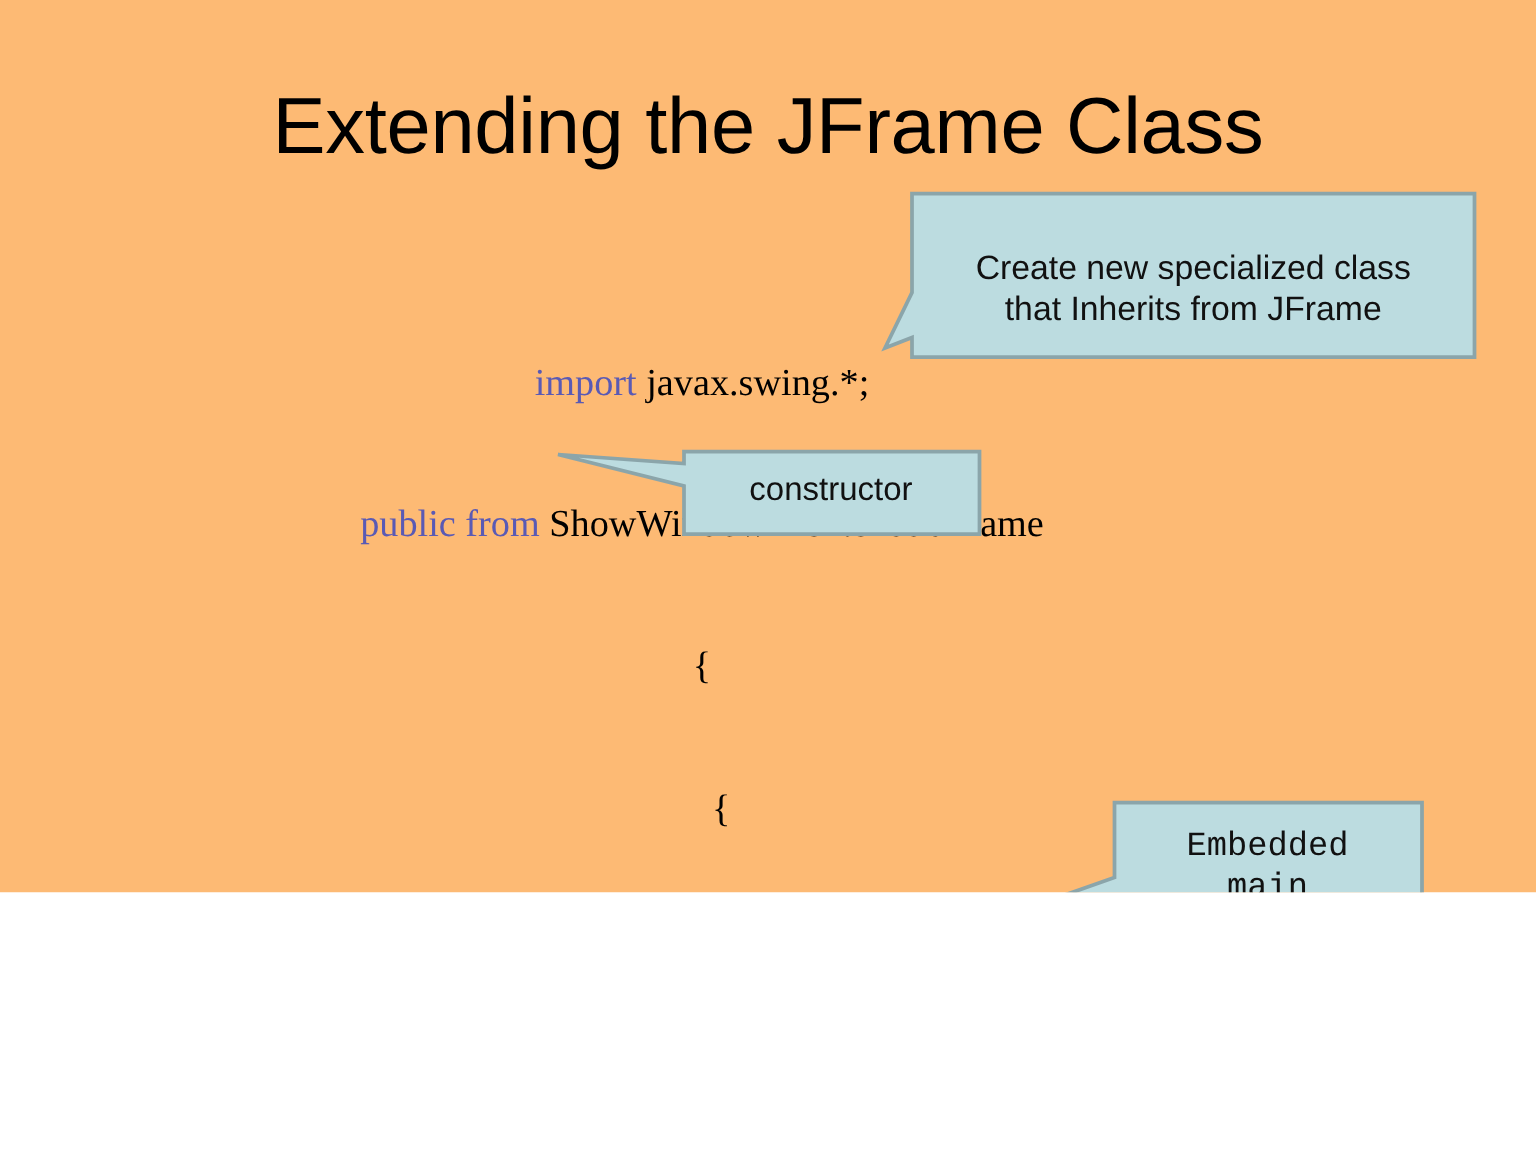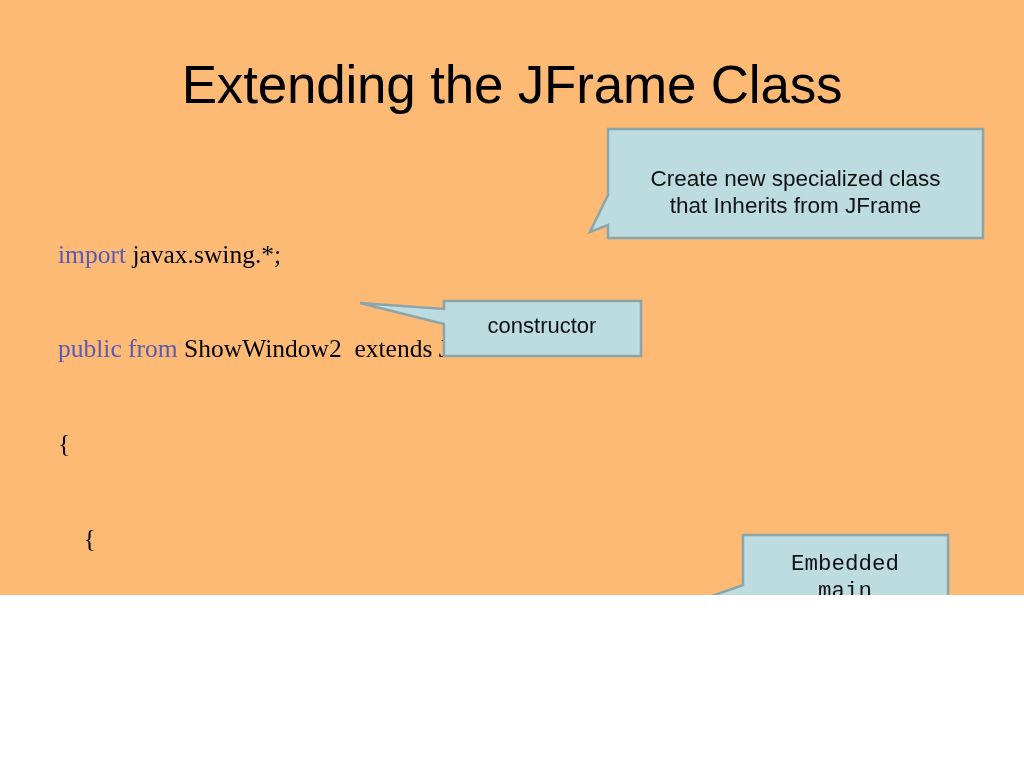--- a/index.html
+++ b/index.html
@@ -40,20 +40,21 @@
     width: 820px;
     font-family: "Liberation Serif", serif;
     font-size: 25.5px;
     color: #000000;
     white-space: pre;
   }
   .code-line {
     height: 35px;
     line-height: 35px;
     white-space: pre;
+    text-align: center;
   }
   .code-line.tight { height: 34px; line-height: 34px; }
   .kw { color: #5a5ab4; }
 
   
   .callout {
     position: absolute;
   }
   .callout-svg {
     position: absolute;
@@ -78,21 +79,21 @@
   }
   #callout-inherit .callout-text {
     left: 28px;
     top: 27px;
     width: 375px;
     font-size: 22.5px;
     margin-top: 12px;
   }
 
   #callout-constructor {
-    left: 356px;
+    left: 368px;
     top: 298px;
     width: 288px;
     height: 62px;
   }
   #callout-constructor .callout-text {
     left: 88px;
     top: 15px;
     width: 196px;
     font-size: 22px;
   }

